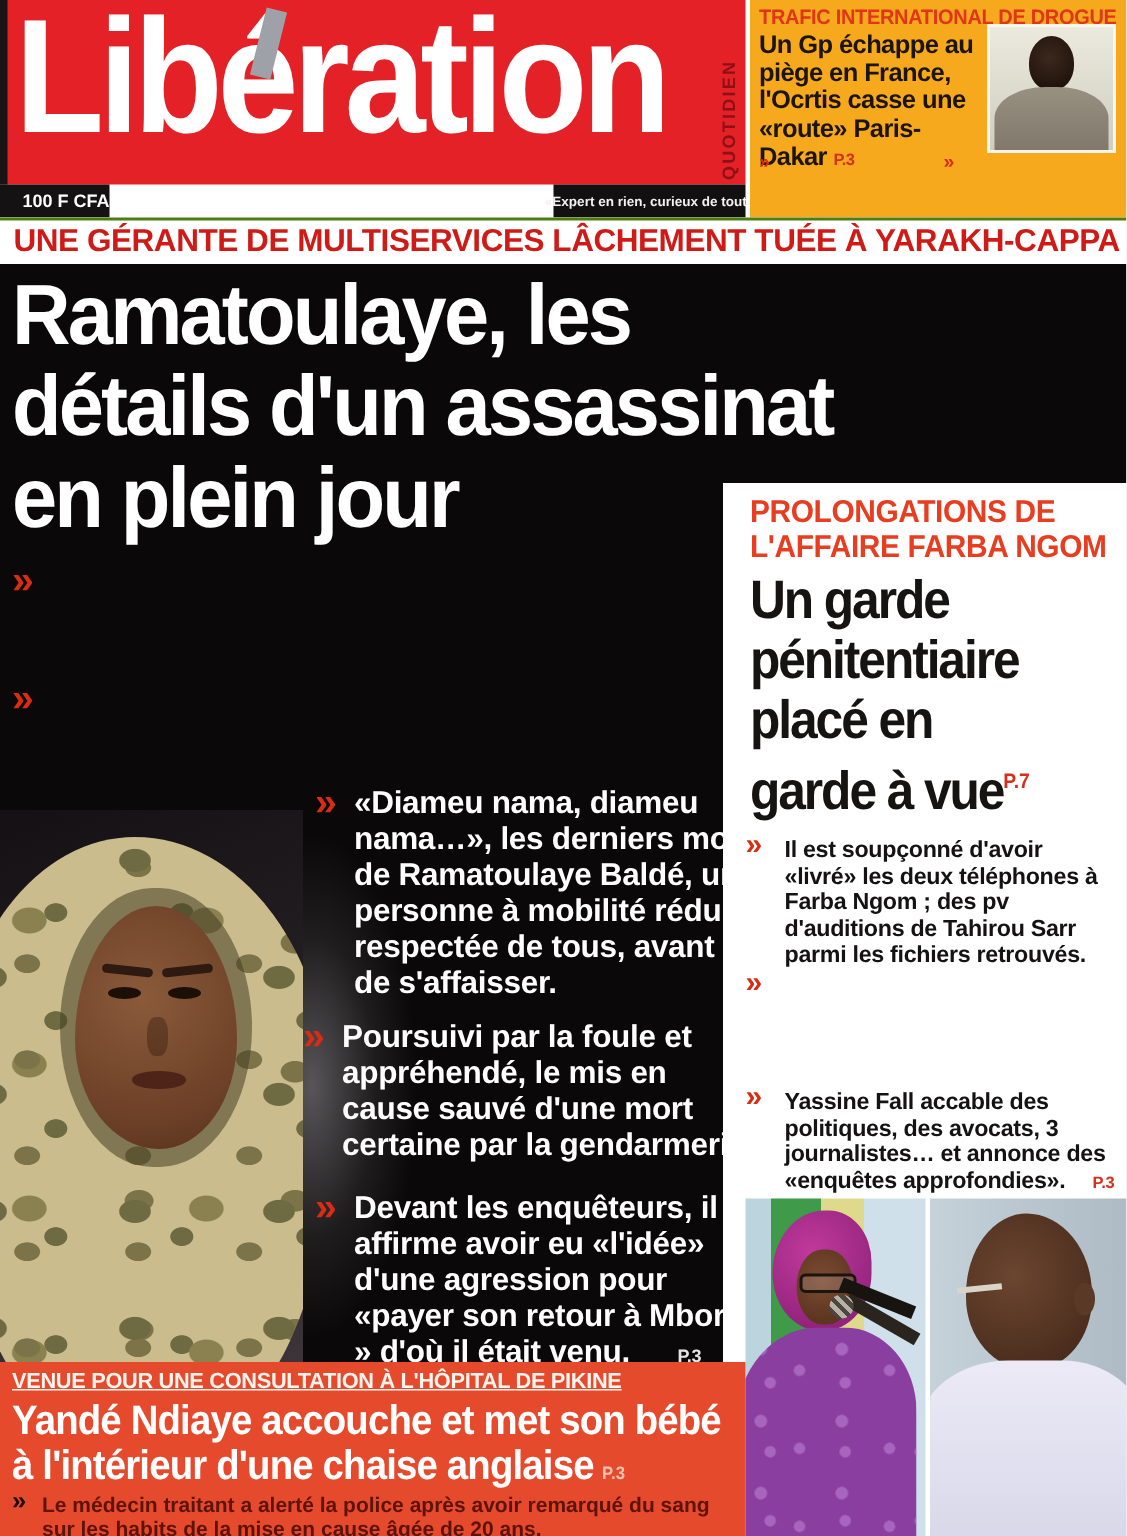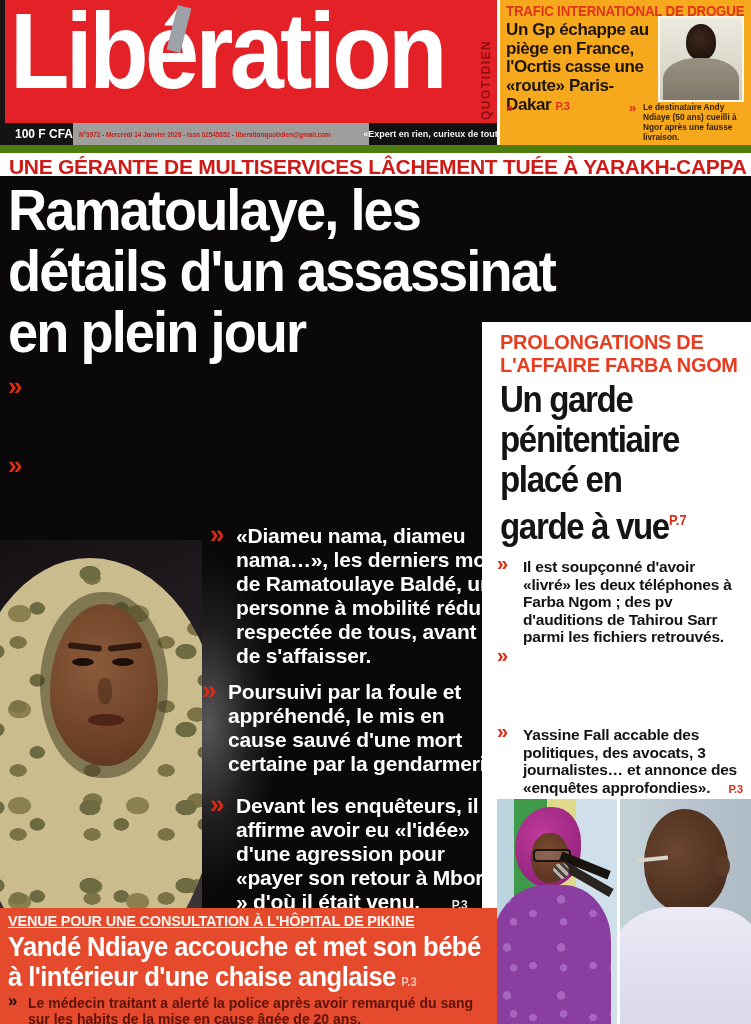--- a/index.html
+++ b/index.html
@@ -32,21 +32,21 @@
               border:2px solid #fbf6ea;box-sizing:border-box;overflow:hidden;}
   .dp-head{position:absolute;left:26px;top:6px;width:30px;height:36px;border-radius:50% 50% 45% 45%;
            background:radial-gradient(circle at 45% 40%,#3c281d,#20130c 75%);}
   .dp-body{position:absolute;left:3px;top:40px;width:76px;height:46px;border-radius:45% 45% 0 0;
            background:linear-gradient(#989081,#7e7668);}
   .drug-bullets{left:6px;top:103px;width:240px;display:flex;gap:6px;}
   .drug-bullet{position:relative;padding-left:14px;font-size:8.3px;line-height:1.2;color:#33210a;width:114px;}
   .drug-bullet .chev{position:absolute;left:0;top:-3px;font-size:13px;color:#d92c14;}
 
   
-  .strap{left:0;top:145px;width:751px;height:31px;background:#fff;border-top:8px solid #4d7c0f;
+  .strap{left:0;top:145px;width:751px;height:31px;background:#fff;border-top:2px solid #4d7c0f;
          box-sizing:border-box;line-height:27px;color:#ce1b17;font-size:21px;padding-left:9px;
          white-space:nowrap;letter-spacing:-.3px;}
 
   
   .blackA{left:0;top:176px;width:751px;height:146px;background:#0b0809;}
   .blackB{left:0;top:322px;width:482px;height:593px;background:#0b0809;}
 
   .lead-headline{left:8px;top:180px;color:#fff;font-size:57px;line-height:61px;letter-spacing:-2px;
                  transform:scaleX(.95);transform-origin:0 0;white-space:nowrap;}
 
@@ -136,42 +136,38 @@
 
 <div class="page">
 
   <div class="abs masthead">
     <div class="abs logo">Libération</div>
     <div class="abs logo-accent"></div>
     <div class="abs quotidien">QUOTIDIEN</div>
   </div>
   <div class="abs masthead-edge"></div>
   <div class="abs price">100 F CFA</div>
-  <div class="abs issuebar">
-    <span class="issuetext">N°3972 - Mercredi 14 Janvier 2026 - Issn 02545852 - liberationquotidien@gmail.com</span>
-  </div>
   <div class="abs motto">«Expert en rien, curieux de tout»</div>
 
   <div class="abs drugpanel">
     <div class="abs drug-kicker">TRAFIC INTERNATIONAL DE DROGUE</div>
     <div class="abs drug-headline">
       <span>Un Gp échappe au piège en France, l'Ocrtis casse une «route» Paris-Dakar</span>
       <span class="pref-drug">P.3</span>
     </div>
     <div class="abs drug-photo">
       <div class="dp-head"></div>
       <div class="dp-body"></div>
     </div>
     <div class="abs drug-bullets">
       <div class="drug-bullet">
         <span class="chev">»</span>
       </div>
       <div class="drug-bullet">
         <span class="chev">»</span>
-        <span>Le destinataire Andy Ndiaye (50 ans) cueilli à Ngor après une fausse livraison.</span>
       </div>
     </div>
   </div>
 
   <div class="abs strap">UNE GÉRANTE DE MULTISERVICES LÂCHEMENT TUÉE À YARAKH-CAPPA</div>
 
   <div class="abs blackA"></div>
   <div class="abs blackB"></div>
 
   <div class="abs lead-headline">

